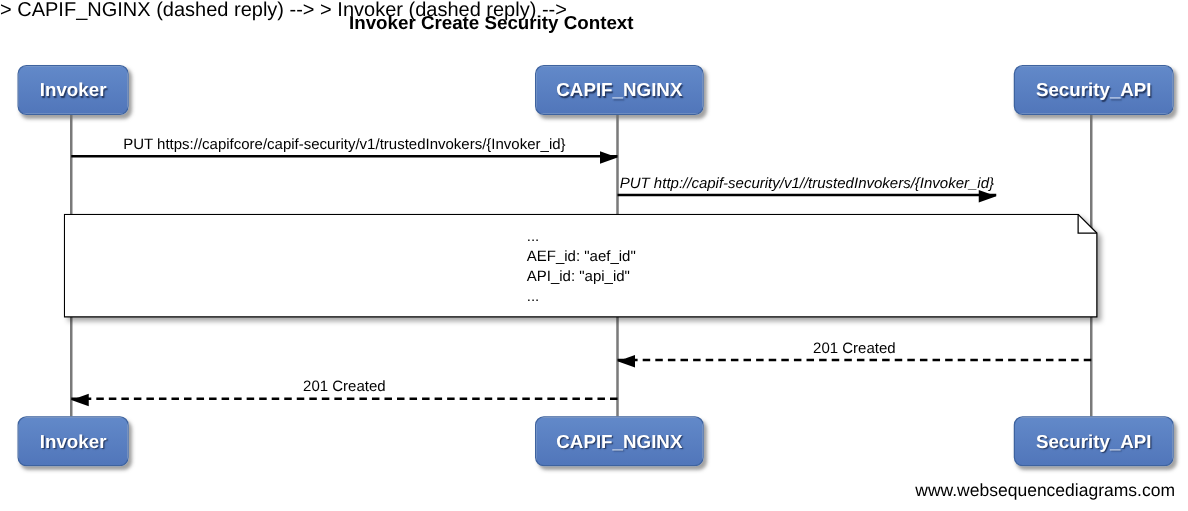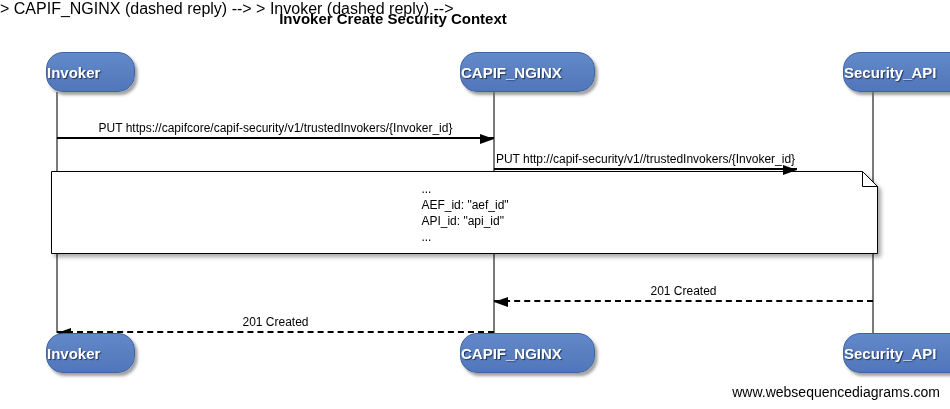--- a/index.html
+++ b/index.html
@@ -15,33 +15,33 @@
     position:absolute;top:10px;left:0;width:786px;
     text-align:center;font-size:15px;font-weight:bold;color:#000;
   }
   .lifeline{
     position:absolute;width:2px;top:92px;height:241px;
     background:#7a7a7a;z-index:1;
   }
   .actor{
     position:absolute;height:38px;z-index:4;
     background:linear-gradient(180deg,#6289c9,#5176ba);
-    border:1px solid #3e639f;border-radius:17px;
+    border:1px solid #3e639f;border-radius:7px;
     box-shadow:2.5px 3px 3px rgba(110,110,110,0.65);
-    display:flex;align-items:center;justify-content:flex-start;margin-left:32px;
+    display:flex;align-items:center;justify-content:center;
   }
   .actor .lbl{
     color:#fff;font-weight:bold;font-size:15px;
     text-shadow:1px 1px 1px rgba(25,40,75,0.85);
     white-space:nowrap;
   }
   .msg{position:absolute;z-index:3;}
   .msg .mlbl{
     display:block;height:16px;line-height:15px;
-    text-align:center;font-size:12px;white-space:nowrap;color:#000;margin-top:13px;
+    text-align:center;font-size:12px;white-space:nowrap;color:#000;
   }
   .msg .ln{position:relative;height:0;}
   .ln-solid{border-top:2px solid #000;}
   .ln-dashed{border-top:2px dashed #000;}
   .head{position:absolute;top:-5px;width:0;height:0;}
   .head-right{
     right:0;
     border-left:14px solid #000;
     border-top:5px solid transparent;
     border-bottom:5px solid transparent;
@@ -101,21 +101,21 @@
 
   
   <div class="msg" style="left:57px;top:108px;width:437px;">
     <span class="mlbl">PUT https://capifcore/capif-security/v1/trustedInvokers/{Invoker_id}</span>
     <div class="ln ln-solid">
       <span class="head head-right"></span>
     </div>
   </div>
 
   
-  <div class="msg" style="left:494px;top:139px;width:303px;">
+  <div class="msg" style="left:494px;top:139px;width:303px;font-style:italic;">
     <span class="mlbl">PUT http://capif-security/v1//trustedInvokers/{Invoker_id}</span>
     <div class="ln ln-solid">
       <span class="head head-right"></span>
     </div>
   </div>
 
   &gt; CAPIF_NGINX (dashed reply) --&gt;
   <div class="msg" style="left:494px;top:271px;width:379px;">
     <span class="mlbl">201 Created</span>
     <div class="ln ln-dashed">

